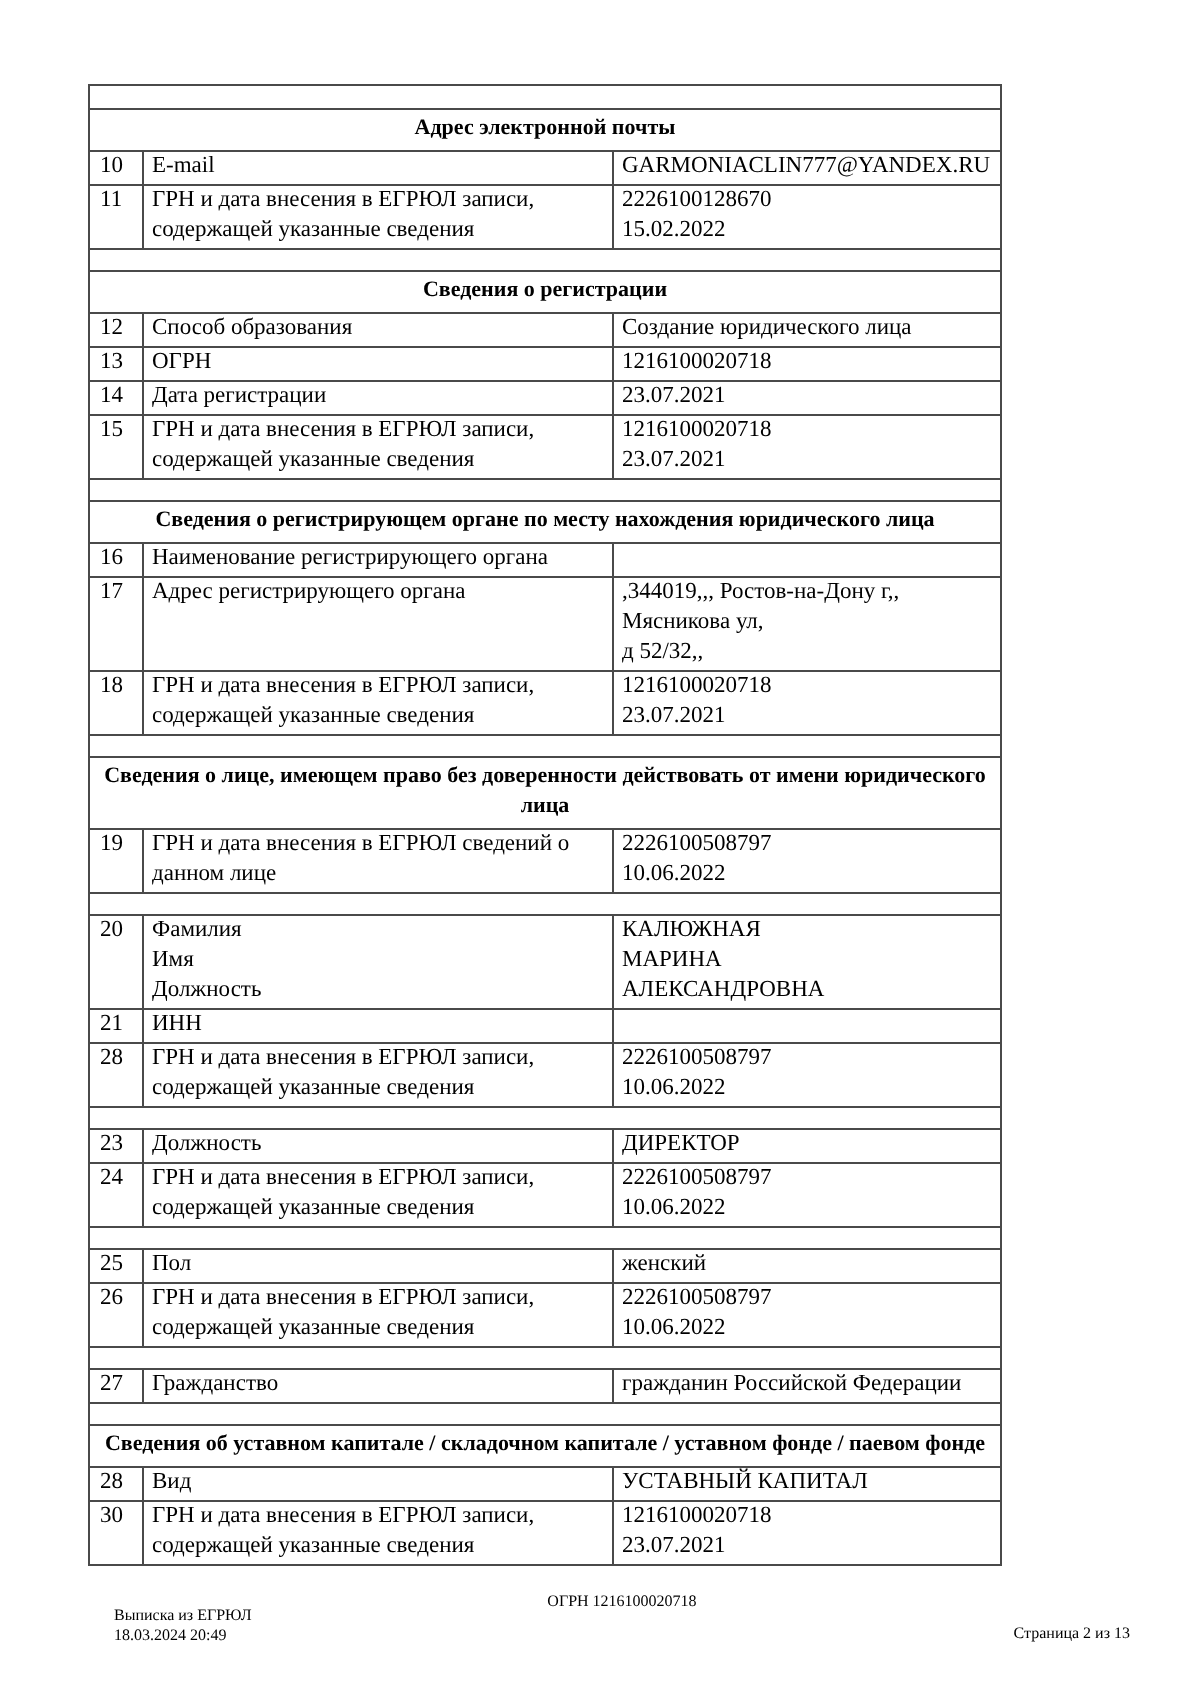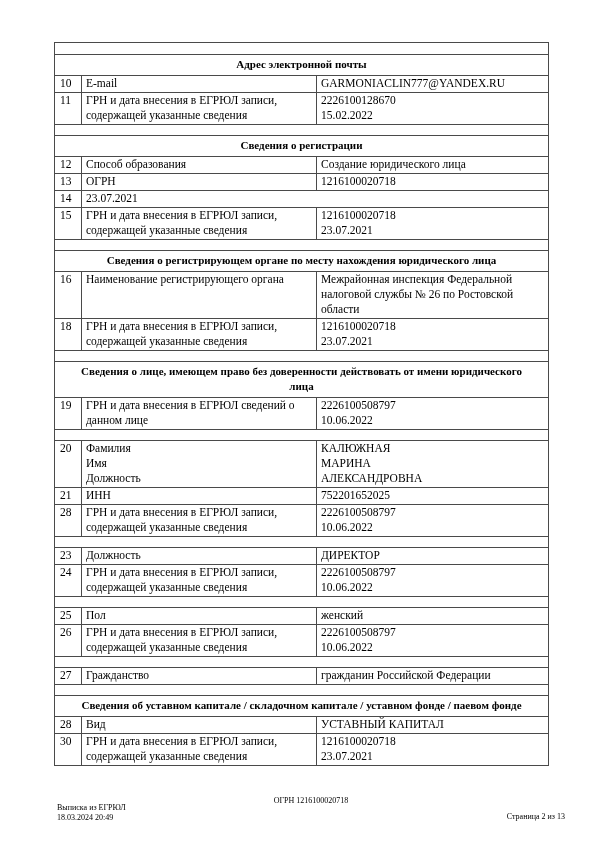--- a/index.html
+++ b/index.html
@@ -8,23 +8,23 @@
     position: relative;
     width: 600px;
     height: 849px;
     background: #ffffff;
     font-family: "Liberation Serif", "DejaVu Serif", serif;
     color: #000000;
     overflow: hidden;
   }
   .table-frame {
     position: absolute;
-    left: 54px;
+    left: 44px;
     top: 42px;
-    width: 495px;
+    width: 457px;
     border-top: 1px solid #4a4a4a;
     border-left: 1px solid #4a4a4a;
     border-right: 1px solid #4a4a4a;
     font-size: 11.5px;
     line-height: 15px;
   }
   .t-row { display: flex; border-bottom: 1px solid #4a4a4a; align-items: stretch; }
   .c-num {
     width: 27px;
     border-right: 1px solid #4a4a4a;
@@ -103,43 +103,47 @@
   </div>
 
   <div class="t-row">
     <div class="c-num">13</div>
     <div class="c-label">ОГРН</div>
     <div class="c-value">1216100020718</div>
   </div>
 
   <div class="t-row">
     <div class="c-num">14</div>
+    <div class="c-label">Дата регистрации</div>
     <div class="c-value">23.07.2021</div>
   </div>
 
   <div class="t-row">
     <div class="c-num">15</div>
     <div class="c-label">ГРН и дата внесения в ЕГРЮЛ записи,
 содержащей указанные сведения</div>
     <div class="c-value">1216100020718
 23.07.2021</div>
   </div>
 
   <div class="t-gap"></div>
 
   <div class="t-header">Сведения о регистрирующем органе по месту нахождения юридического лица</div>
 
   <div class="t-row">
     <div class="c-num">16</div>
     <div class="c-label">Наименование регистрирующего органа</div>
-    <div class="c-value">Межрайонная инспекция Федеральной
-налоговой службы № 26 по Ростовской
-области</div>
-  </div>
-
+  </div>
+
+  <div class="t-row">
+    <div class="c-num">17</div>
+    <div class="c-label">Адрес регистрирующего органа</div>
+    <div class="c-value">,344019,,, Ростов-на-Дону г,, Мясникова ул,
+д 52/32,,</div>
+  </div>
 
   <div class="t-row">
     <div class="c-num">18</div>
     <div class="c-label">ГРН и дата внесения в ЕГРЮЛ записи,
 содержащей указанные сведения</div>
     <div class="c-value">1216100020718
 23.07.2021</div>
   </div>
 
   <div class="t-gap"></div>
@@ -163,21 +167,20 @@
 Имя
 Должность</div>
     <div class="c-value">КАЛЮЖНАЯ
 МАРИНА
 АЛЕКСАНДРОВНА</div>
   </div>
 
   <div class="t-row">
     <div class="c-num">21</div>
     <div class="c-label">ИНН</div>
-    <div class="c-value">752201652025</div>
   </div>
 
   <div class="t-row">
     <div class="c-num">28</div>
     <div class="c-label">ГРН и дата внесения в ЕГРЮЛ записи,
 содержащей указанные сведения</div>
     <div class="c-value">2226100508797
 10.06.2022</div>
   </div>
 

